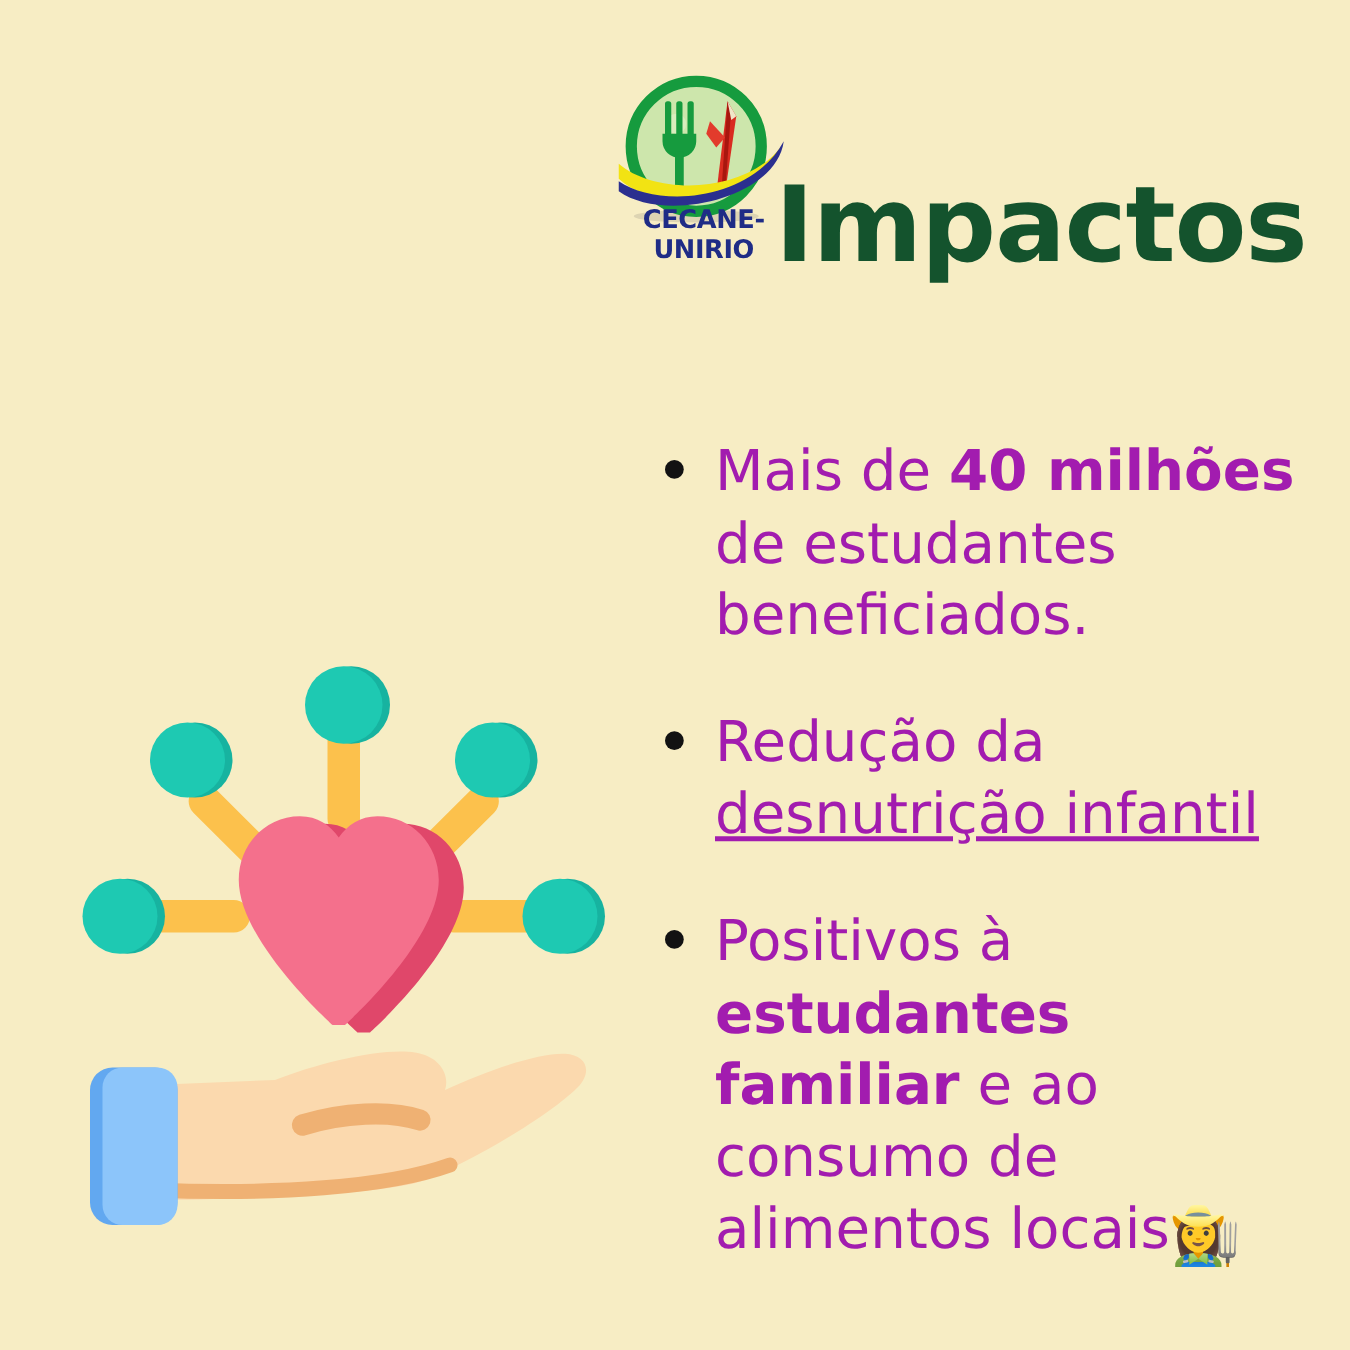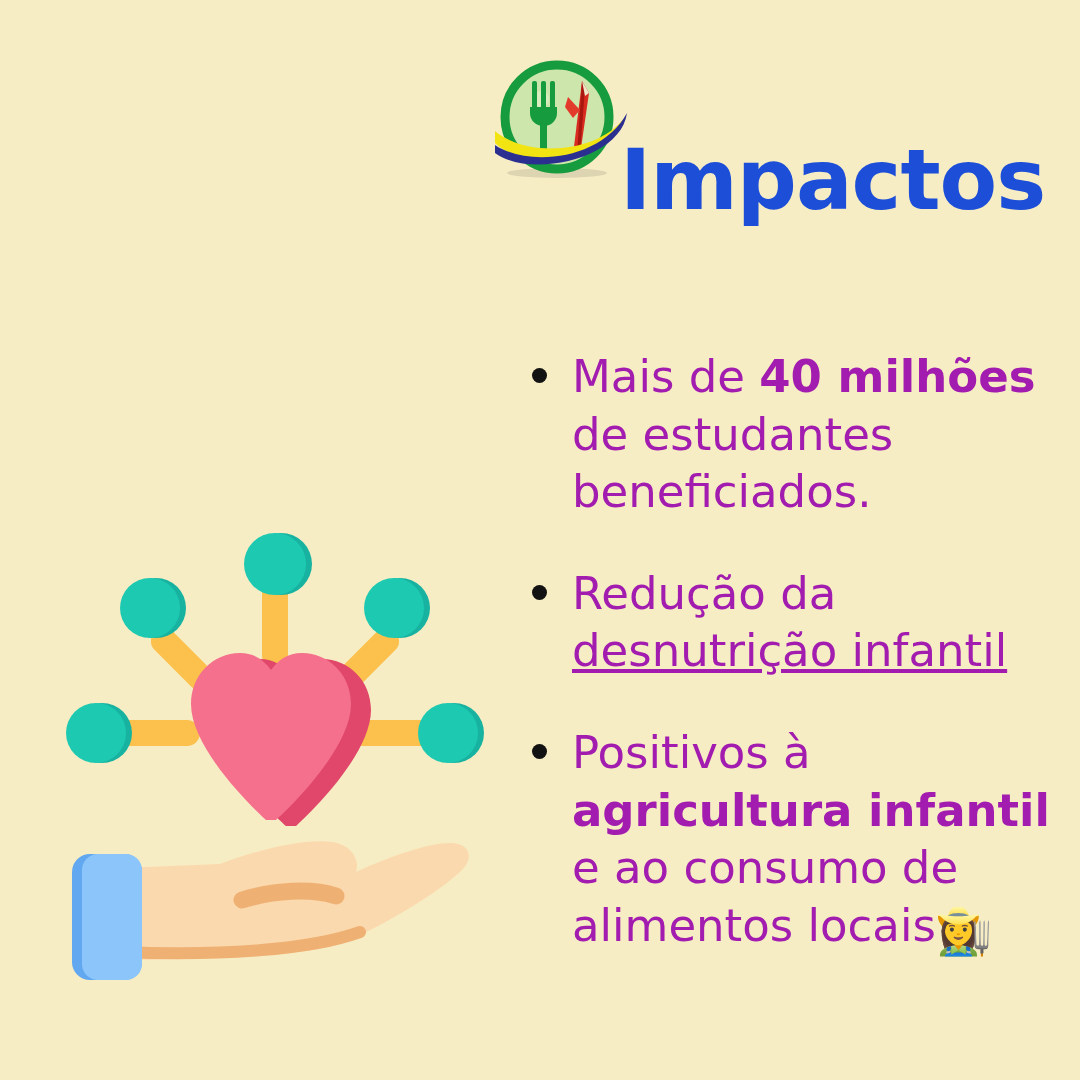--- a/index.html
+++ b/index.html
@@ -123,23 +123,26 @@
           <rect x="56" y="26" width="5" height="30" rx="2"></rect>
           <rect x="65" y="26" width="5" height="30" rx="2"></rect>
           <path d="M45 52 h27 v6 a13 13 0 0 1 -13 13 a13 13 0 0 1 -14 -13 z"></path>
           <rect x="55" y="66" width="7" height="42" rx="3"></rect>
         </g>
 
         <path d="M10 76 C40 102 112 100 140 62 C118 106 38 116 10 88 Z" fill="#F2E313"></path>
 
         <path d="M10 90 C42 112 116 106 142 58 C136 104 46 124 10 98 Z" fill="#2B2F8F"></path>
       </svg>
-    </div>
-
-    <div id="poster-title" style="color: #1d4ed8;">
+      <div style="position:absolute;left:-8px;top:108px;width:172px;text-align:center;
+                  color:#1F2C86;font-family:'DejaVu Sans',sans-serif;font-weight:bold;
+                  font-size:20.5px;letter-spacing:-0.3px;">CECANE-UNIRIO</div>
+    </div>
+
+    <div id="poster-title" style="color: #14532d;">
       <span class="tline">Impactos</span>
     </div>
   </div>
 
   <div id="bullet-list">
 
     <div class="bullet-item">
       <span class="bullet-dot"></span>
       <span class="bullet-text">
         <span>Mais de </span><b>40 milhões</b><span> de estudantes beneficiados.</span>
@@ -149,21 +152,21 @@
     <div class="bullet-item">
       <span class="bullet-dot"></span>
       <span class="bullet-text">
         <span>Redução da </span><u>desnutrição infantil</u>
       </span>
     </div>
 
     <div class="bullet-item">
       <span class="bullet-dot"></span>
       <span class="bullet-text">
-        <span>Positivos à </span><b>agricultura infantil</b><span> e ao consumo de alimentos locais</span><span class="emoji">👩‍🌾</span>
+        <span>Positivos à </span><b>estudantes familiar</b><span> e ao consumo de alimentos locais</span><span class="emoji">👩‍🌾</span>
       </span>
     </div>
   </div>
 
   <div id="hand-heart-illustration">
     <svg viewBox="0 0 430 500" xmlns="http://www.w3.org/2000/svg" aria-hidden="true">
 
       <g>
         <rect x="110" y="100" width="26" height="80" rx="13" fill="#FCC14C" transform="rotate(-45 123 140)"></rect>
         <circle cx="96" cy="88" r="30" fill="#17B3A0"></circle>

